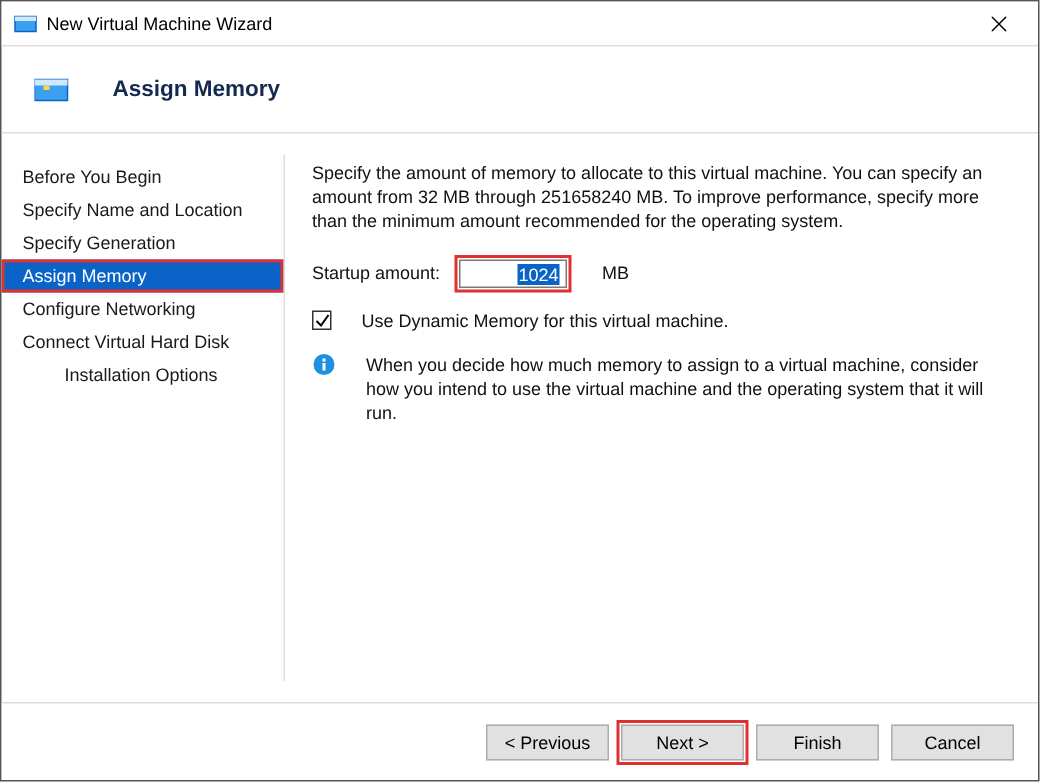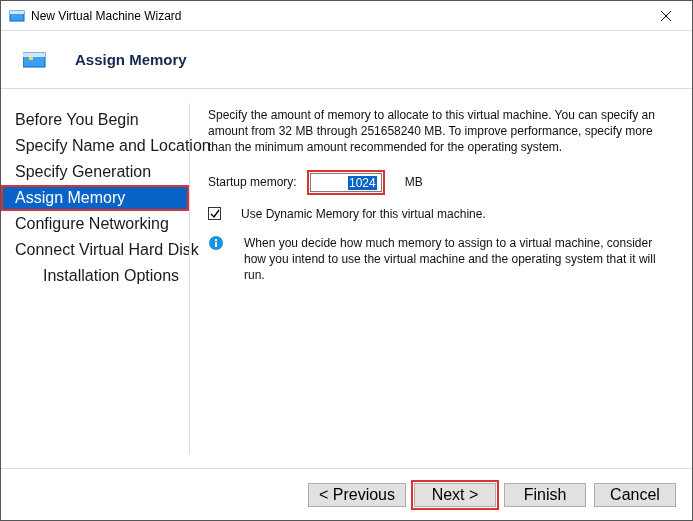--- a/index.html
+++ b/index.html
@@ -66,21 +66,21 @@
 
   
   .sidebar {
     width: 188px;
     padding: 18px 0 0 0;
     border-right: none;
   }
   .sidebar-list { list-style: none; margin: 0; padding: 0; }
   .sidebar-item {
     padding: 4px 10px 4px 14px;
-    font-size: 16px;
+    font-size: 12px;
     color: #1a1a1a;
     cursor: default;
     white-space: nowrap;
   }
   .sidebar-item.indent { padding-left: 42px; }
   .sidebar-item.active {
     background: #0a64c8;
     color: #fff;
   }
   .sidebar-item.active-highlight {
@@ -165,21 +165,21 @@
     padding: 0 16px;
     gap: 8px;
     background: #fff;
   }
   .btn {
     min-width: 82px;
     height: 24px;
     border: 1px solid #adadad;
     background: #e1e1e1;
     font-family: inherit;
-    font-size: 16px;
+    font-size: 12px;
     padding: 0 10px;
     cursor: default;
     display: inline-flex;
     align-items: center;
     justify-content: center;
   }
   .btn-highlight {
     outline: 2px solid #e03030;
     outline-offset: 1px;
   }
@@ -226,21 +226,21 @@
         <li class="sidebar-item indent"><span>Installation Options</span></li>
       </ul>
   </nav>
 
   <div class="vdivider"></div>
 
   <section class="content">
     <p class="intro">Specify the amount of memory to allocate to this virtual machine. You can specify an amount from 32 MB through 251658240 MB. To improve performance, specify more than the minimum amount recommended for the operating system.</p>
 
     <div class="memory-row">
-      <span class="label">Startup memory:</span>
+      <span class="label">Startup amount:</span>
       <span class="memory-input-wrap">
         <span class="memory-input-box"><span class="sel">1024</span></span>
       </span>
       <span class="unit">MB</span>
     </div>
 
     <div class="checkbox-row">
       <span class="checkbox checked">
         <svg width="10" height="10" viewBox="0 0 10 10">
           <polyline points="1,5 4,8 9,1" fill="none" stroke="#000" stroke-width="1.4"></polyline>

